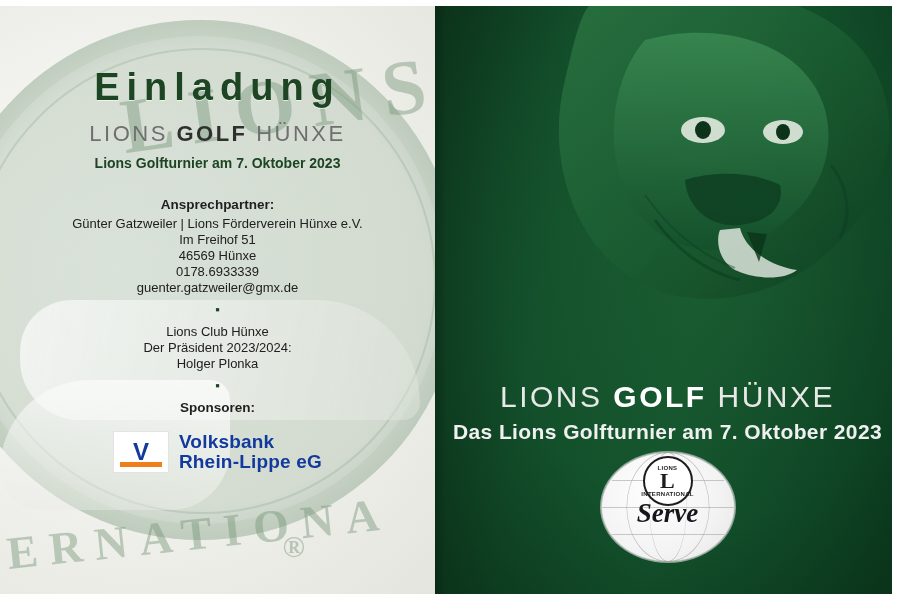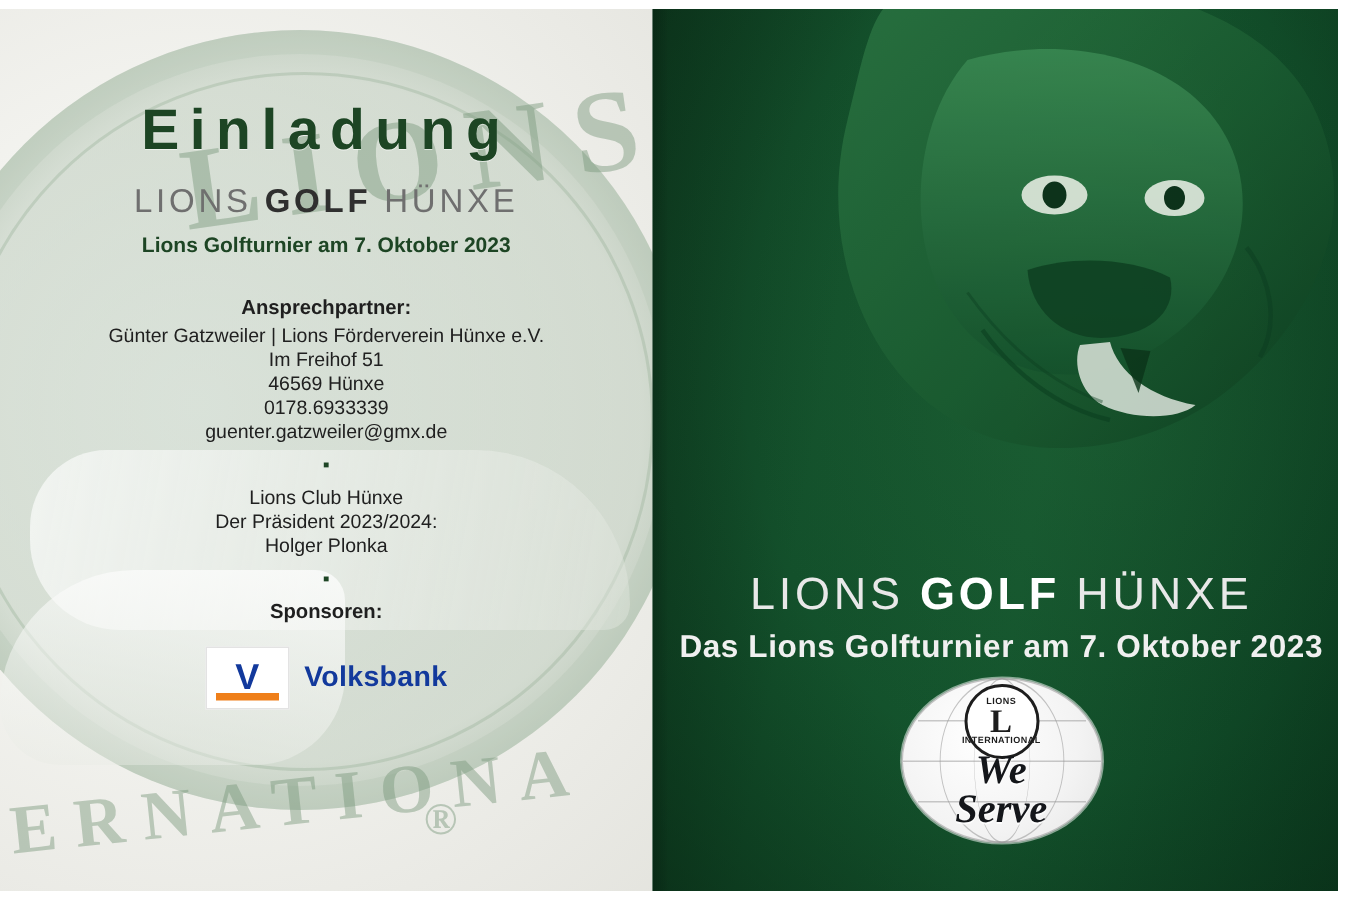--- a/index.html
+++ b/index.html
@@ -451,20 +451,21 @@
         <div class="block-label">Sponsoren:</div>
 
 
         <div class="sponsor-vb">
           <div class="vb-mark">
             <span class="vb-v">V</span>
             <span class="vb-bar"></span>
           </div>
           <div class="vb-text">
             <div>Volksbank</div>
+            <div>Rhein-Lippe eG</div>
           </div>
         </div>
       </div>
     </div>
   </div>
 
   <div class="right-panel">
     <div class="vignette"></div>
 
     <svg class="lion-art" viewBox="0 0 400 420">
@@ -506,21 +507,20 @@
       <div class="merid m3"></div>
       <div class="par p1"></div>
       <div class="par p2"></div>
       <div class="par p3"></div>
       <div class="lions-badge">
         <span>LIONS</span>
         <span class="l">L</span>
         <span>INTERNATIONAL</span>
       </div>
       <div class="ws-text">
-        <div>We</div>
         <div>Serve</div>
       </div>
     </div>
   </div>
 
   <div class="spine"></div>
   <div class="edge-top"></div>
   <div class="edge-bottom"></div>
   <div class="edge-right"></div>
 </div>

